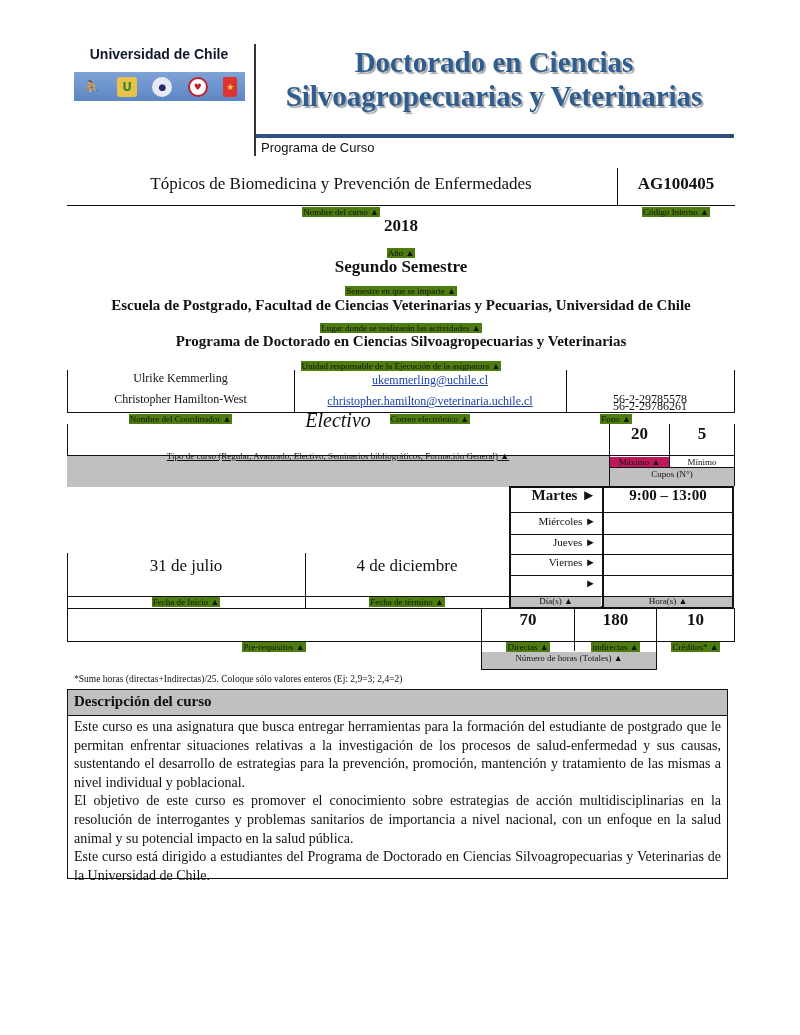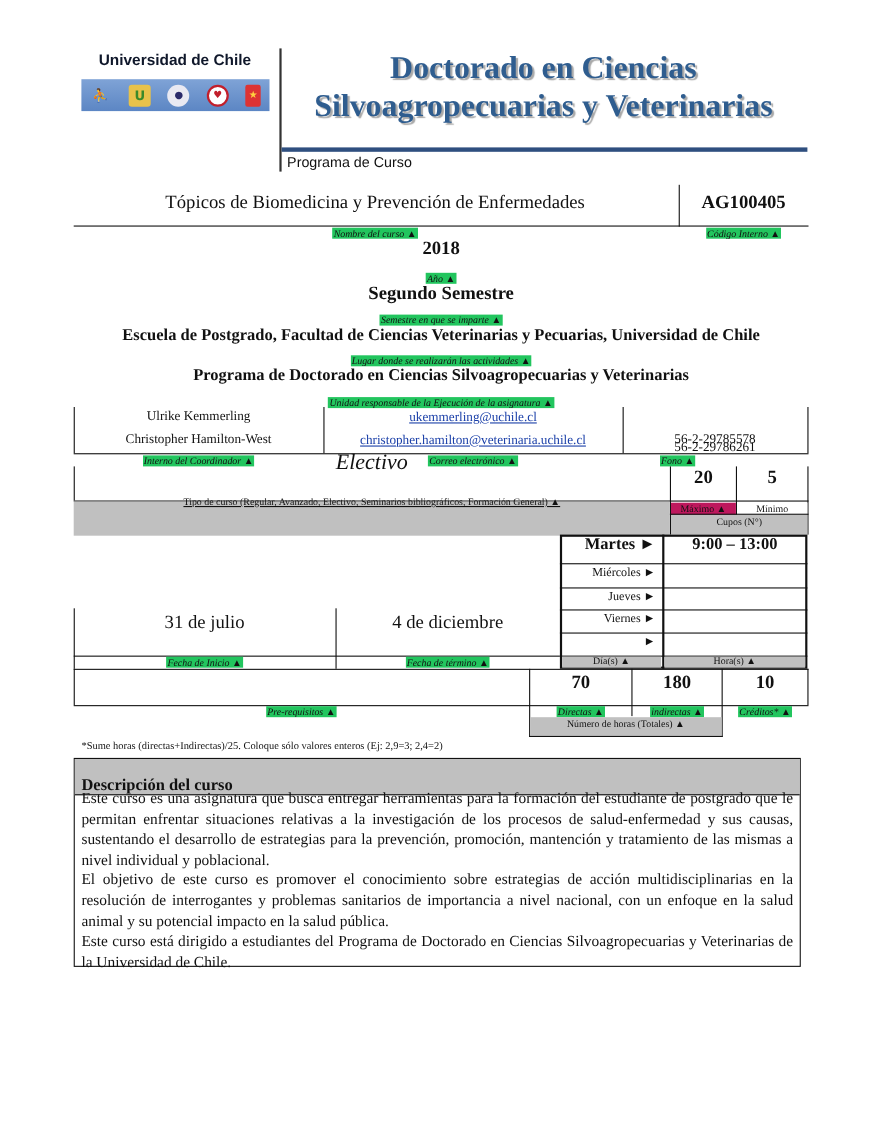--- a/index.html
+++ b/index.html
@@ -1,20 +1,20 @@
 <!DOCTYPE html>
 <html><head>
 <meta charset="utf-8">
 <style>
   * { box-sizing: border-box; margin: 0; padding: 0; }
   body { width: 800px; height: 1035px; background: #ffffff; position: relative; overflow: hidden;
          font-family: "Liberation Serif", "DejaVu Serif", serif; color: #111; }
   .abs { position: absolute; }
   .lbl { position: absolute; font-size: 9px; text-align: center; white-space: nowrap; line-height: 11px; }
-  .lbl span.hl { background: #22c55e; padding: 0 1px; font-style: italic; }
+  .lbl span.hl { background: #4d7c0f; padding: 0 1px; }
   .big { position: absolute; text-align: center; white-space: nowrap; }
   .hline { position: absolute; height: 0; border-top: 1px solid #111; }
   .vline { position: absolute; width: 0; border-left: 1px solid #111; }
   .grey { position: absolute; background: #c0c0c0; }
 
   
   #uni-name { left: 74px; top: 46px; width: 170px; font-family: "Liberation Sans", "DejaVu Sans", sans-serif;
               font-weight: bold; color: #0f172a; font-size: 14px; text-align: center; }
   #logo-bar { left: 74px; top: 72px; width: 171px; height: 29px; background: linear-gradient(#7fa3d6,#5c86c4);
               display: flex; align-items: center; justify-content: space-around; }
@@ -28,21 +28,21 @@
   #title-rule { left: 256px; top: 134px; width: 478px; height: 4px; background: #2f4f7f; }
   #programa { left: 261px; top: 140px; font-family: "Liberation Sans", sans-serif; font-size: 13px; }
   .serif15 { font-size: 15px; }
   .serif17 { font-size: 17px; }
   .small12 { font-size: 12px; }
   a.mail { color: #1a3fa8; text-decoration: underline; font-size: 12px; }
 
   .bold { font-weight: bold; }
   #desc-box { left: 67px; top: 689px; width: 661px; height: 190px; border: 1px solid #111; }
   #desc-head { left: 0; top: 0; width: 659px; height: 26px; background: #c0c0c0; border-bottom: 1px solid #111;
-               padding: 16px 6px; font-size: 15px; font-weight: bold; }
+               padding: 3px 6px; font-size: 15px; font-weight: bold; }
   #desc-body { left: 0; top: 27px; width: 659px; padding: 1px 6px; font-size: 14px; line-height: 18.6px; text-align: justify; }
   #desc-body p { margin: 0; }
 </style>
 </head>
 <body>
 
 <div class="abs" id="uni-name">Universidad de Chile</div>
 <div class="abs" id="logo-bar">
   <span class="logo" style="color:#1a2f8a;">⛹</span>
   <span class="logo" style="color:#3a8a2a;background:#e8c24a;border-radius:3px;">U</span>
@@ -82,21 +82,21 @@
 <div class="hline" style="left:67px;top:412px;width:668px;"></div>
 
 <div class="big small12" style="left:67px;top:371px;width:227px;">Ulrike Kemmerling</div>
 <div class="big" style="left:294px;top:370px;width:272px;"><a class="mail">ukemmerling@uchile.cl</a></div>
 <div class="big small12" style="left:566px;top:371px;width:168px;margin-top:28px;">56-2-29786261</div>
 
 <div class="big small12" style="left:67px;top:392px;width:227px;">Christopher Hamilton-West</div>
 <div class="big" style="left:294px;top:391px;width:272px;"><a class="mail">christopher.hamilton@veterinaria.uchile.cl</a></div>
 <div class="big small12" style="left:566px;top:392px;width:168px;">56-2-29785578</div>
 
-<div class="lbl" style="left:67px;top:414px;width:227px;"><span class="hl">Interno del Coordinador ▲</span></div>
+<div class="lbl" style="left:67px;top:414px;width:227px;"><span class="hl">Nombre del Coordinador ▲</span></div>
 <div class="lbl" style="left:294px;top:414px;width:272px;"><span class="hl">Correo electrónico ▲</span></div>
 <div class="lbl" style="left:566px;top:414px;width:100px;"><span class="hl">Fono ▲</span></div>
 
 <div class="vline" style="left:67px;top:424px;height:31px;"></div>
 <div class="vline" style="left:609px;top:424px;height:62px;"></div>
 <div class="vline" style="left:669px;top:424px;height:44px;"></div>
 <div class="vline" style="left:734px;top:424px;height:62px;"></div>
 <div class="hline" style="left:67px;top:455px;width:668px;"></div>
 <div class="big" style="left:67px;top:409px;width:542px;font-size:20px;font-style:italic;">Electivo</div>
 <div class="big serif17 bold" style="left:610px;top:424px;width:59px;">20</div>

